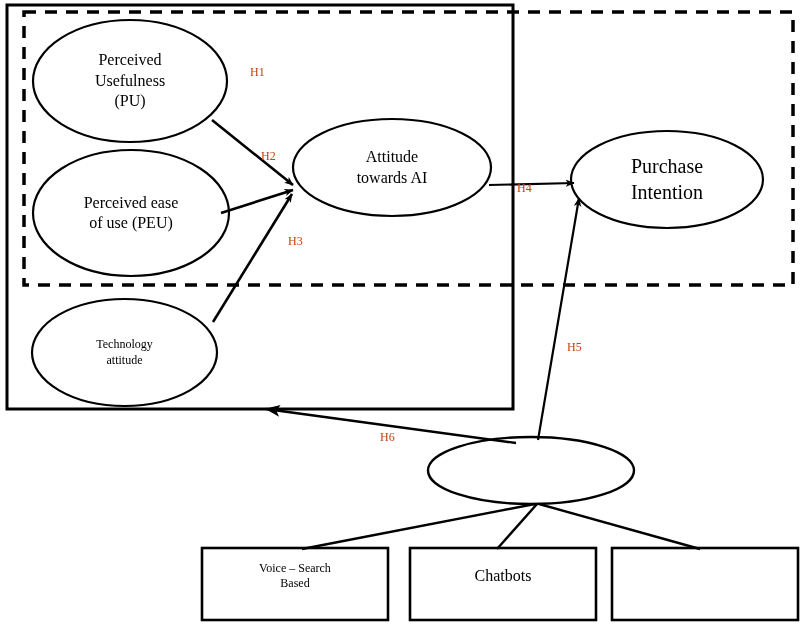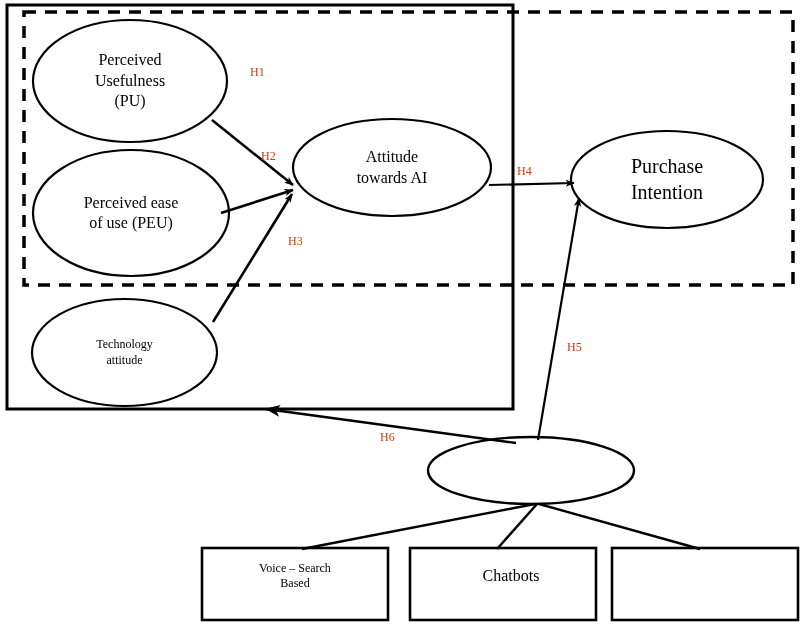--- a/index.html
+++ b/index.html
@@ -80,24 +80,24 @@
   </div>
   <div class="node-label" style="left:293px;top:119px;width:198px;height:97px;font-size:16px;">
     <span>Attitude<br>towards AI</span>
   </div>
   <div class="node-label" style="left:571px;top:131px;width:192px;height:97px;font-size:20px;">
     <span>Purchase<br>Intention</span>
   </div>
   <div class="node-label" style="left:202px;top:548px;width:186px;height:56px;font-size:12px;">
     <span>Voice – Search<br>Based</span>
   </div>
-  <div class="node-label" style="left:410px;top:548px;width:186px;height:56px;font-size:16px;margin-left:8px;">
+  <div class="node-label" style="left:410px;top:548px;width:186px;height:56px;font-size:16px;">
     <span>Chatbots</span>
   </div>
 
   <div class="hlabel" style="left:250px;top:65px;">H1</div>
   <div class="hlabel" style="left:229px;top:149px;margin-left:32px;">H2</div>
   <div class="hlabel" style="left:288px;top:234px;">H3</div>
-  <div class="hlabel" style="left:517px;top:164px;">H4</div>
+  <div class="hlabel" style="left:517px;top:181px;">H4</div>
   <div class="hlabel" style="left:567px;top:340px;">H5</div>
   <div class="hlabel" style="left:380px;top:430px;">H6</div>
 
 </div>
 
 </body></html>

